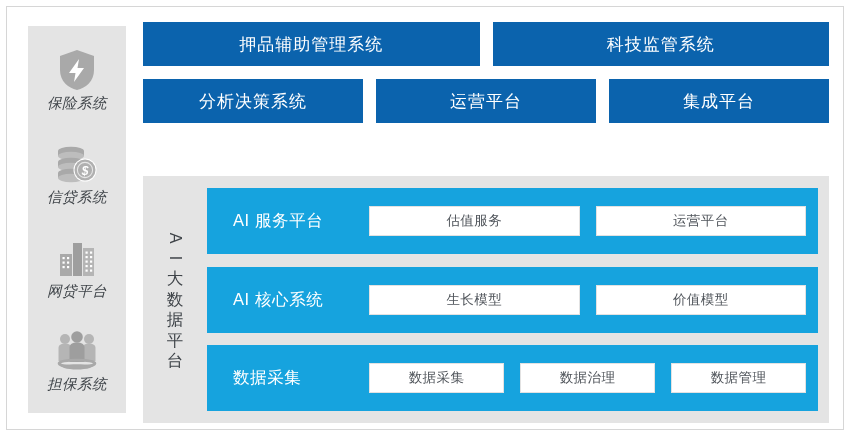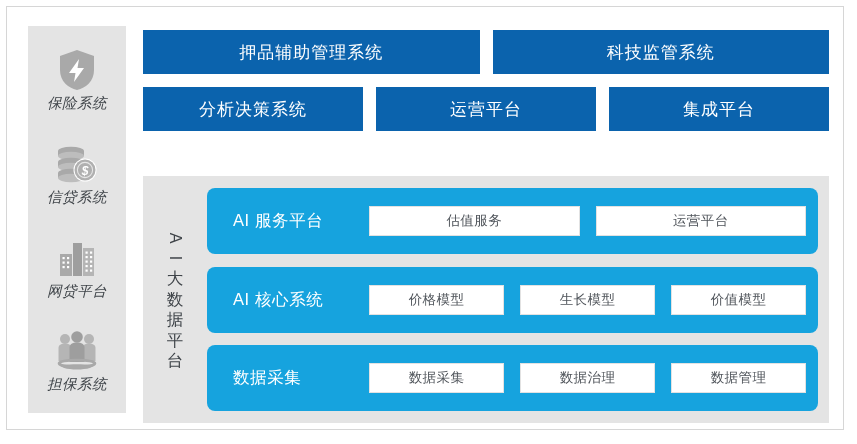--- a/index.html
+++ b/index.html
@@ -62,21 +62,21 @@
     color: #3f4449;
     letter-spacing: 0.5px;
     line-height: 1;
     white-space: nowrap;
   }
 
   
   .top-rows {
     position: absolute;
     left: 136px;
-    top: 23px;
+    top: 15px;
     width: 686px;
   }
   .btn-row {
     display: flex;
     gap: 13px;
     margin-bottom: 13px;
   }
   .blue-btn {
     flex: 1;
     height: 44px;
@@ -127,21 +127,20 @@
     flex-direction: column;
     justify-content: space-between;
   }
   .ai-row {
     background: #16a3de;
     height: 66px;
     display: flex;
     align-items: center;
     padding: 0 12px;
     box-sizing: border-box;
-    border-radius: 8px;
   }
   .ai-row-title {
     color: #ffffff;
     font-size: 16.5px;
     letter-spacing: 0.6px;
     width: 150px;
     flex: none;
     white-space: nowrap;
     padding-left: 14px;
     box-sizing: border-box;
@@ -285,21 +284,20 @@
         <div class="ai-row-title">AI 服务平台</div>
         <div class="ai-cards">
           <div class="ai-card">估值服务</div>
           <div class="ai-card">运营平台</div>
         </div>
       </div>
 
       <div class="ai-row">
         <div class="ai-row-title">AI 核心系统</div>
         <div class="ai-cards">
-          <div class="ai-card">价格模型</div>
           <div class="ai-card">生长模型</div>
           <div class="ai-card">价值模型</div>
         </div>
       </div>
 
       <div class="ai-row">
         <div class="ai-row-title">数据采集</div>
         <div class="ai-cards">
           <div class="ai-card">数据采集</div>
           <div class="ai-card">数据治理</div>

